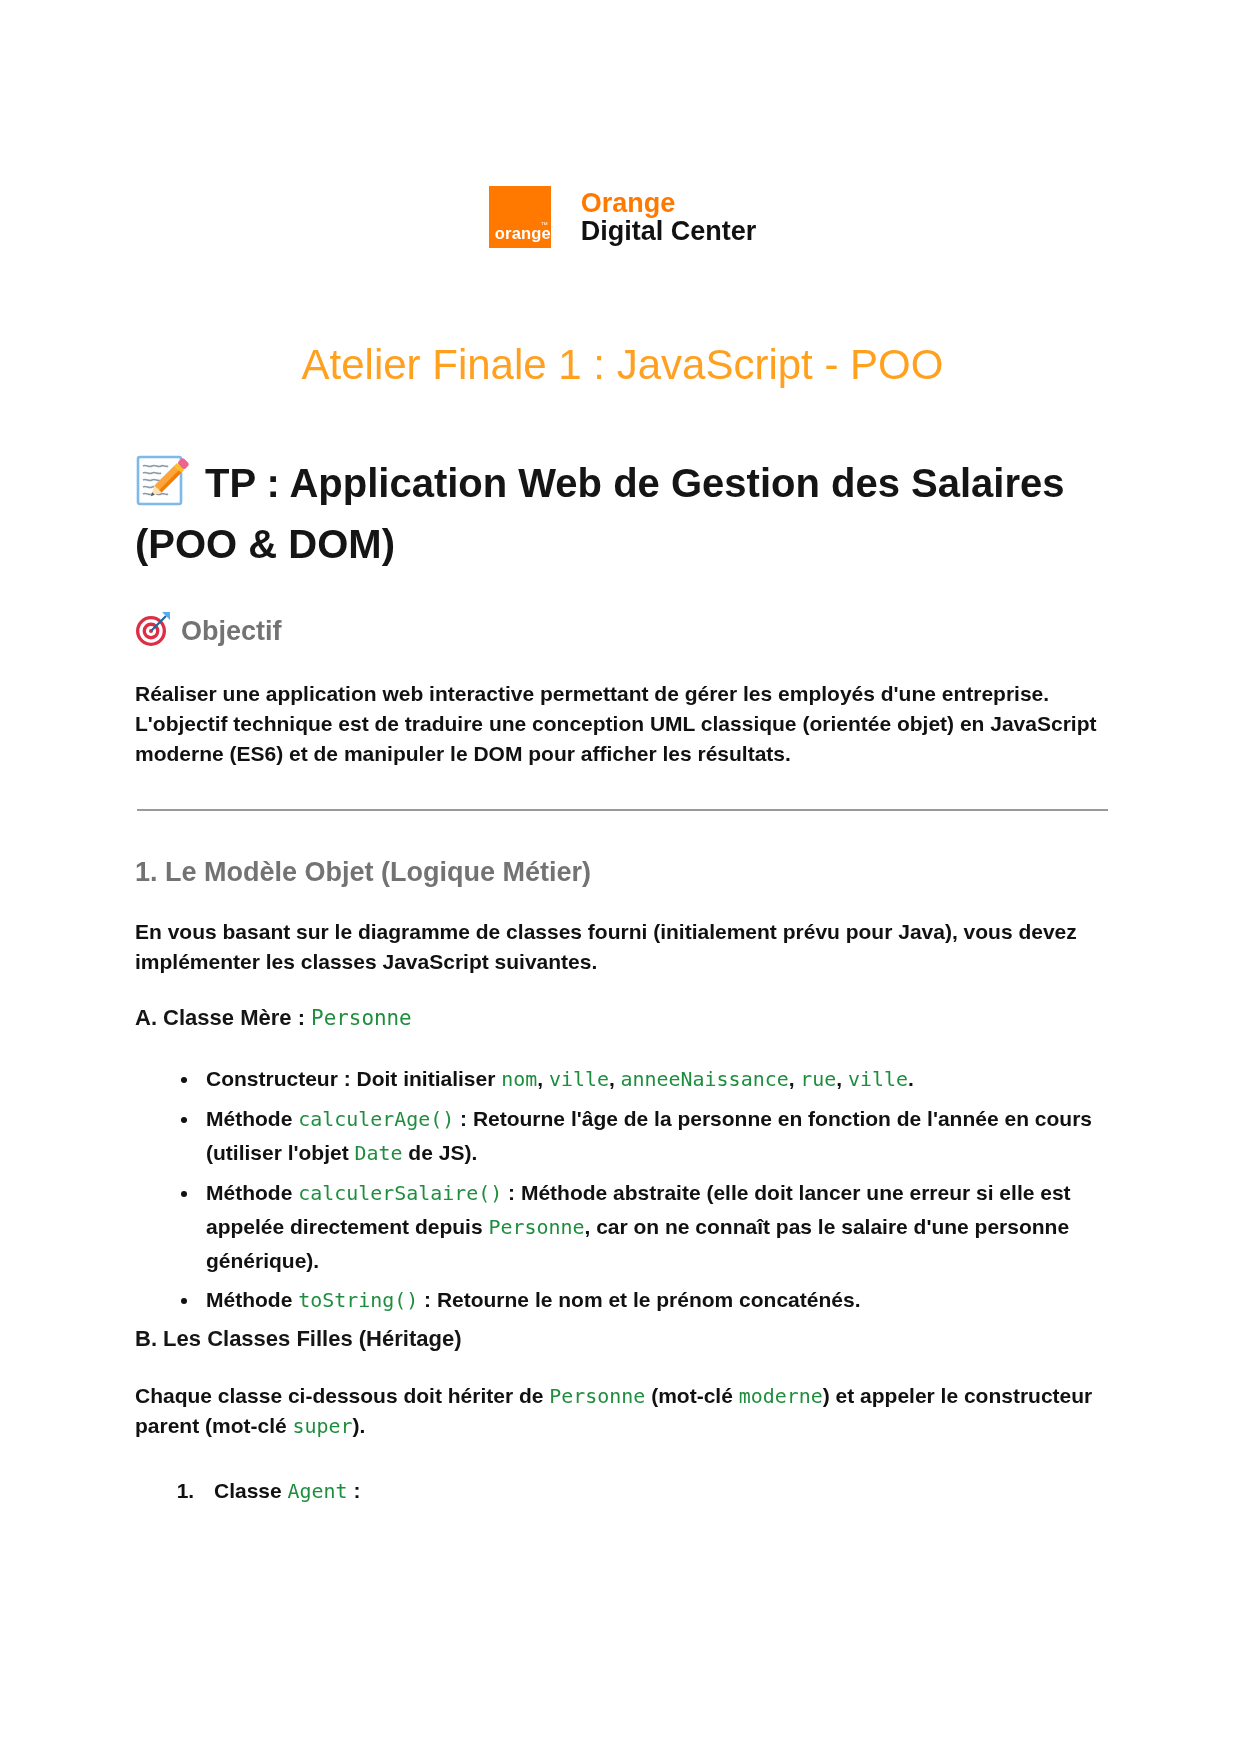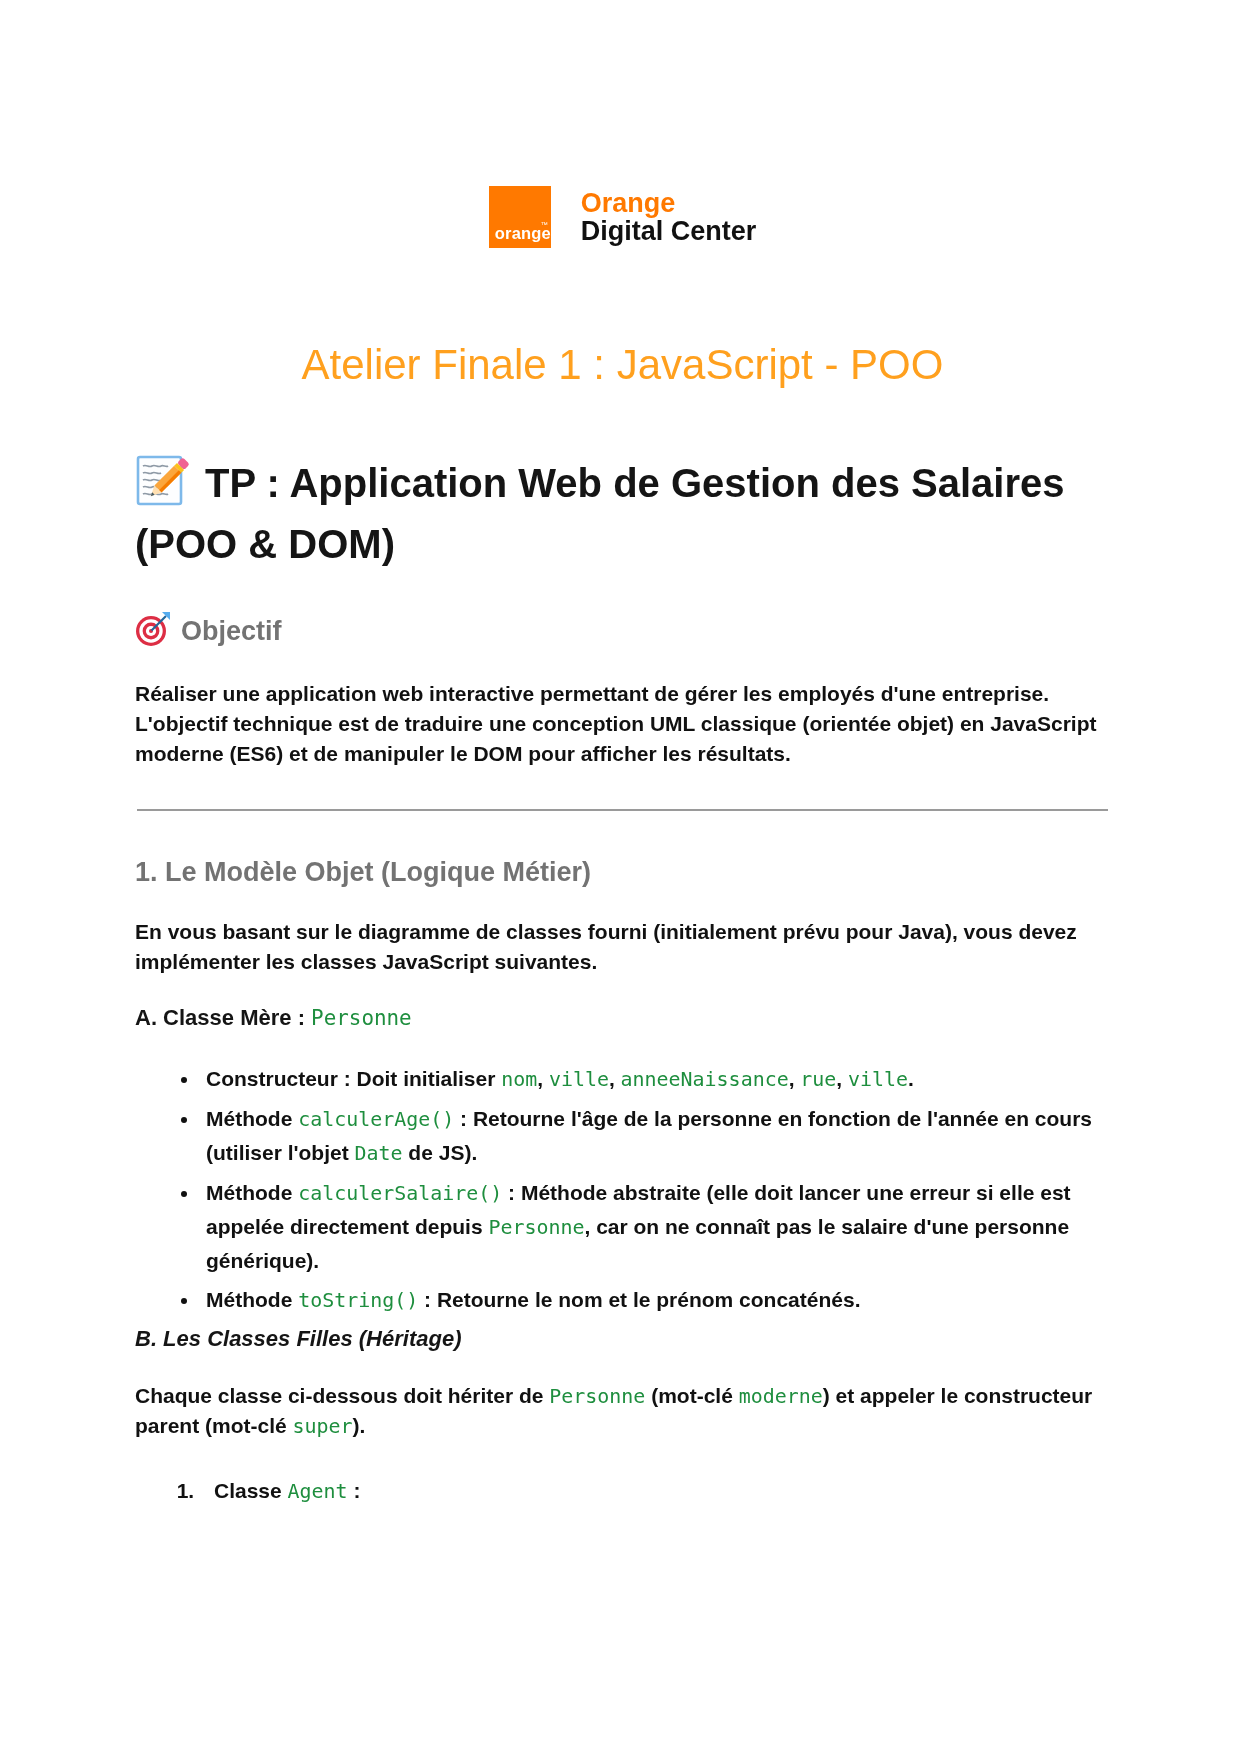--- a/index.html
+++ b/index.html
@@ -33,21 +33,21 @@
     color:#FFA01E;font-size:42px;line-height:50px;font-weight:400;
   }
   h1.main{margin:62px 0 0 0;font-size:40px;line-height:61px;color:#151515;}
   h1.main .h-icon{vertical-align:-11px;margin-right:14px;}
   h2{margin:0;font-size:27px;line-height:40px;color:#737373;}
   h2.objectif{margin-top:36px;}
   h2.section{margin-top:41px;}
   h2 .h-icon{vertical-align:-7px;margin-right:10px;}
   h3{margin:0;font-size:22px;line-height:32px;color:#151515;}
   h3.sub-a{margin-top:25px;}
-  h3.sub-b{font-style:italic;}
+  h3.sub-b{}
   p{margin:0;font-size:21px;line-height:30px;}
   p.objective-body{margin-top:28px;}
   p.s1-intro{margin-top:25px;}
   p.desc{margin-top:25px;}
   p.heritage{margin-top:26px;}
 
   hr.divider{
     margin:40px 2px 0 2px;border:none;border-top:2px solid #9a9a9a;height:0;
   }
 

